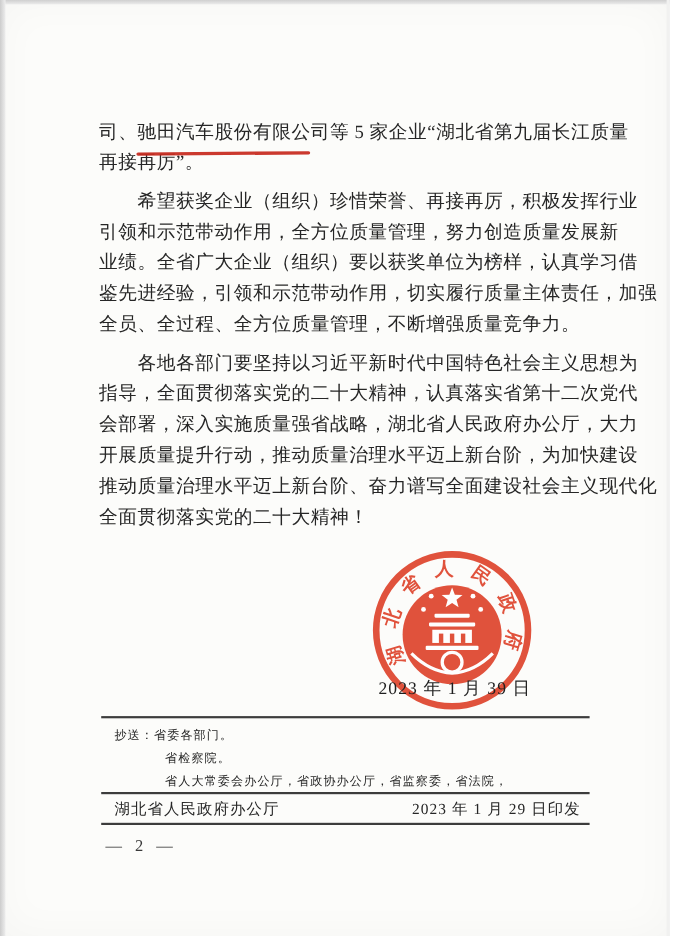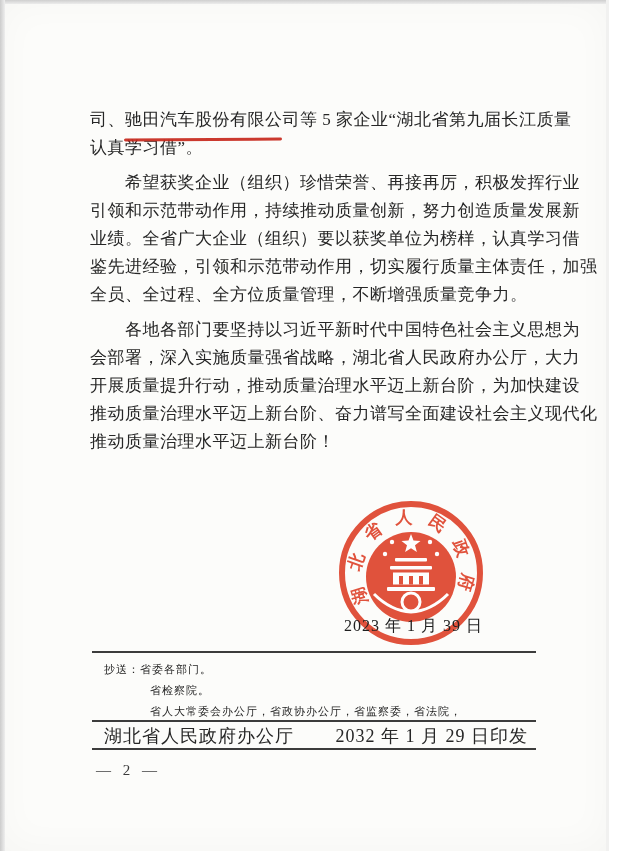--- a/index.html
+++ b/index.html
@@ -32,56 +32,57 @@
   .rule-1{top:651px;height:2px;}
   .rule-2{top:720px;height:2px;}
   .rule-3{top:748px;height:2px;}
 
   .cc-block{position:absolute;left:92px;top:659px;width:444px;font-size:11px;}
   .cc-line{height:21px;line-height:21px;white-space:nowrap;letter-spacing:1px;}
   .cc-first{padding-left:12px;}
   .cc-cont{padding-left:58px;}
 
   .footer-row{position:absolute;left:92px;top:727px;width:444px;height:21px;
-    display:flex;justify-content:space-between;align-items:flex-end;
-    font-size:18px;letter-spacing:1px;white-space:nowrap;}
+    display:flex;justify-content:space-between;align-items:flex-start;
+    font-size:14px;letter-spacing:1px;white-space:nowrap;}
   .footer-issuer{padding-left:12px;}
   .footer-date{padding-right:8px;}
 
   .page-number{position:absolute;left:96px;top:762px;font-size:15px;
     letter-spacing:4px;color:#3a3a3a;white-space:nowrap;}
 </style>
 </head>
 <body>
 
 <div class="page">
   <div class="scan-edge-top"></div>
   <div class="scan-edge-left"></div>
   <div class="scan-edge-right"></div>
 
   <div class="body-text">
     <div class="para">
       <div class="bline"><span>司、</span><span>驰田汽车股份有限公司</span><span>等 5 家企业“湖北省第九届长江质量</span></div>
-      <div class="bline">认真学习借”。</div>
+      <div class="bline">再接再厉”。</div>
     </div>
 
     <div class="para">
       <div class="bline indent">希望获奖企业（组织）珍惜荣誉、再接再厉，积极发挥行业</div>
-      <div class="bline">引领和示范带动作用，持续推动质量创新，努力创造质量发展新</div>
+      <div class="bline">引领和示范带动作用，全方位质量管理，努力创造质量发展新</div>
       <div class="bline">业绩。全省广大企业（组织）要以获奖单位为榜样，认真学习借</div>
       <div class="bline">鉴先进经验，引领和示范带动作用，切实履行质量主体责任，加强</div>
       <div class="bline">全员、全过程、全方位质量管理，不断增强质量竞争力。</div>
     </div>
 
     <div class="para">
       <div class="bline indent">各地各部门要坚持以习近平新时代中国特色社会主义思想为</div>
+      <div class="bline">指导，全面贯彻落实党的二十大精神，认真落实省第十二次党代</div>
       <div class="bline">会部署，深入实施质量强省战略，湖北省人民政府办公厅，大力</div>
       <div class="bline">开展质量提升行动，推动质量治理水平迈上新台阶，为加快建设</div>
       <div class="bline">推动质量治理水平迈上新台阶、奋力谱写全面建设社会主义现代化</div>
-      <div class="bline">推动质量治理水平迈上新台阶！</div>
+      <div class="bline">全面贯彻落实党的二十大精神！</div>
     </div>
   </div>
 
   <div class="red-underline"></div>
 
   <div class="sign-date">2023 年 1 月 39 日</div>
 
   <svg class="seal" viewBox="0 0 150 150" xmlns="http://www.w3.org/2000/svg">
     <circle cx="75" cy="75" r="69" fill="none" stroke="#dd3b22" stroke-width="6"></circle>
     <defs>
@@ -114,19 +115,19 @@
   <div class="cc-block">
     <div class="cc-line cc-first"><span>抄送：</span><span>省委各部门。</span></div>
     <div class="cc-line cc-cont">省检察院。</div>
     <div class="cc-line cc-cont">省人大常委会办公厅，省政协办公厅，省监察委，省法院，</div>
   </div>
 
   <div class="rule rule-2"></div>
 
   <div class="footer-row">
     <span class="footer-issuer">湖北省人民政府办公厅</span>
-    <span class="footer-date">2032 年 1 月 29 日印发</span>
+    <span class="footer-date">2023 年 1 月 29 日印发</span>
   </div>
 
   <div class="rule rule-3"></div>
 
   <div class="page-number">— 2 —</div>
 </div>
 
 </body></html>

